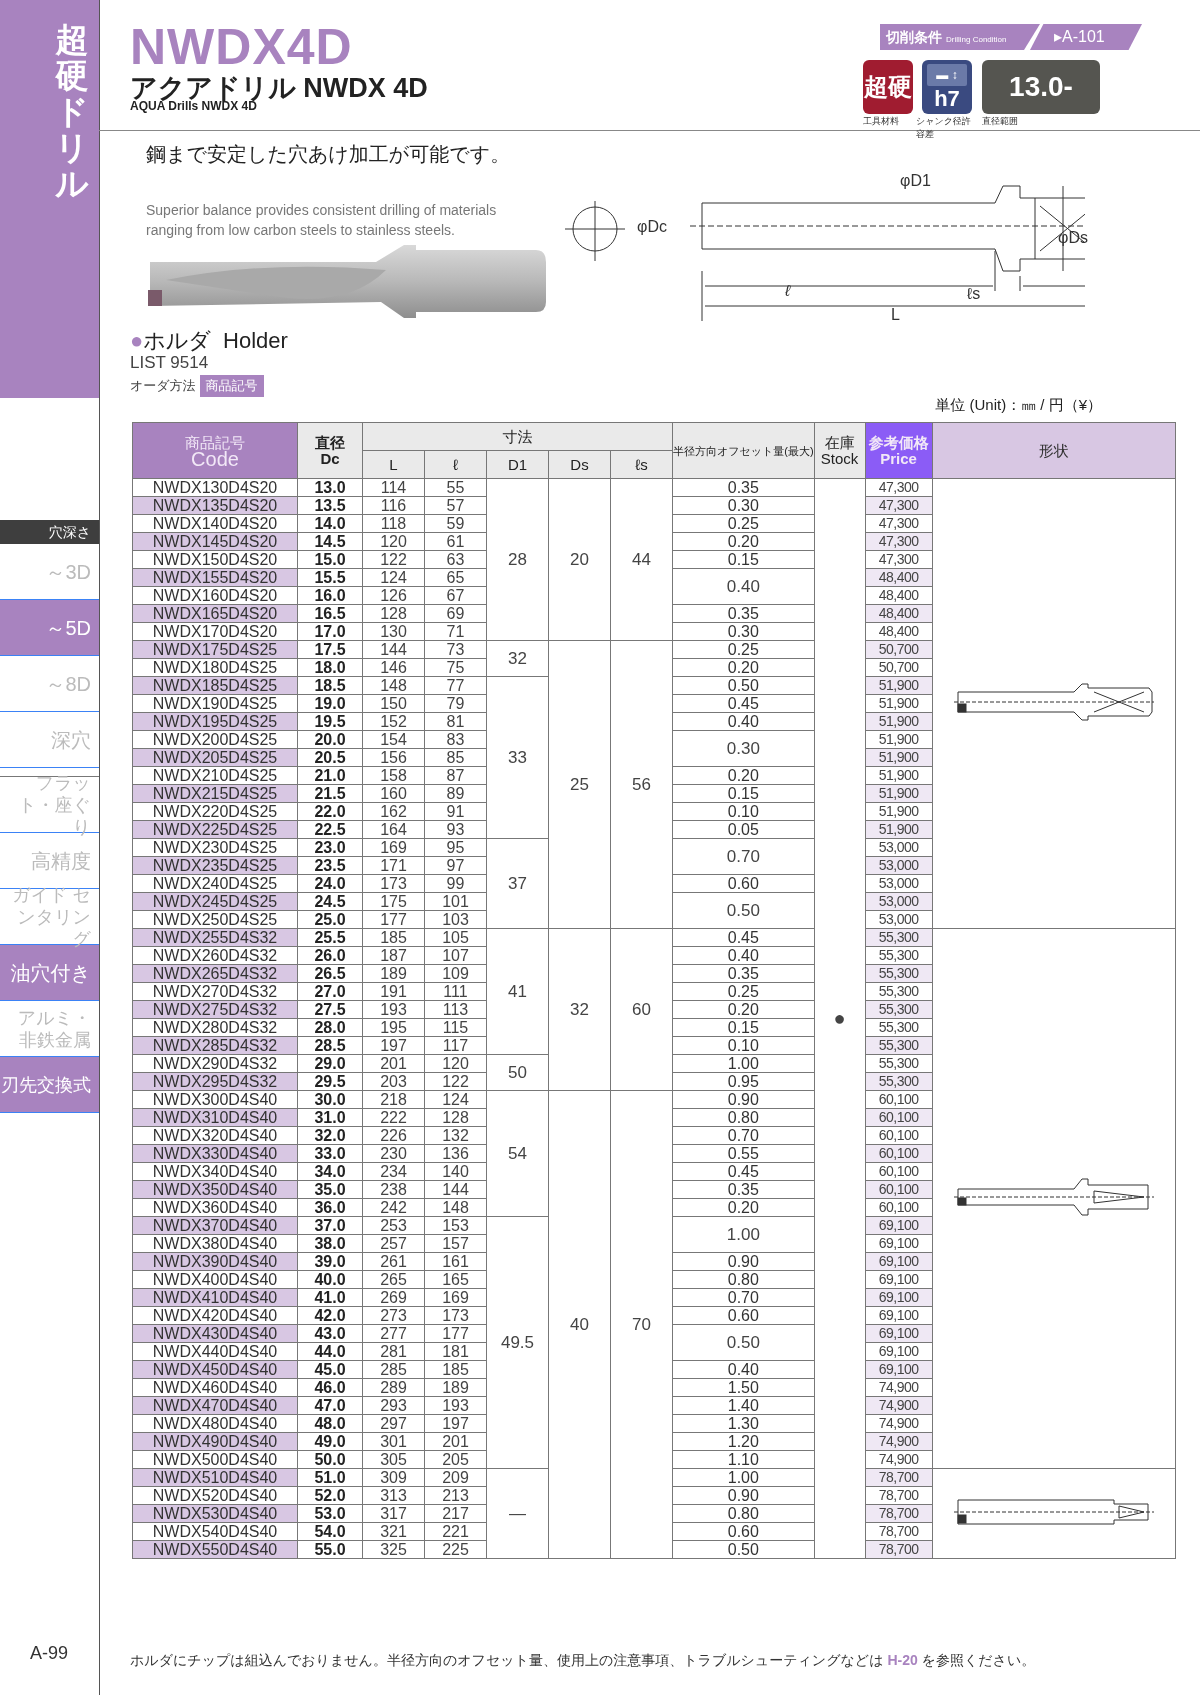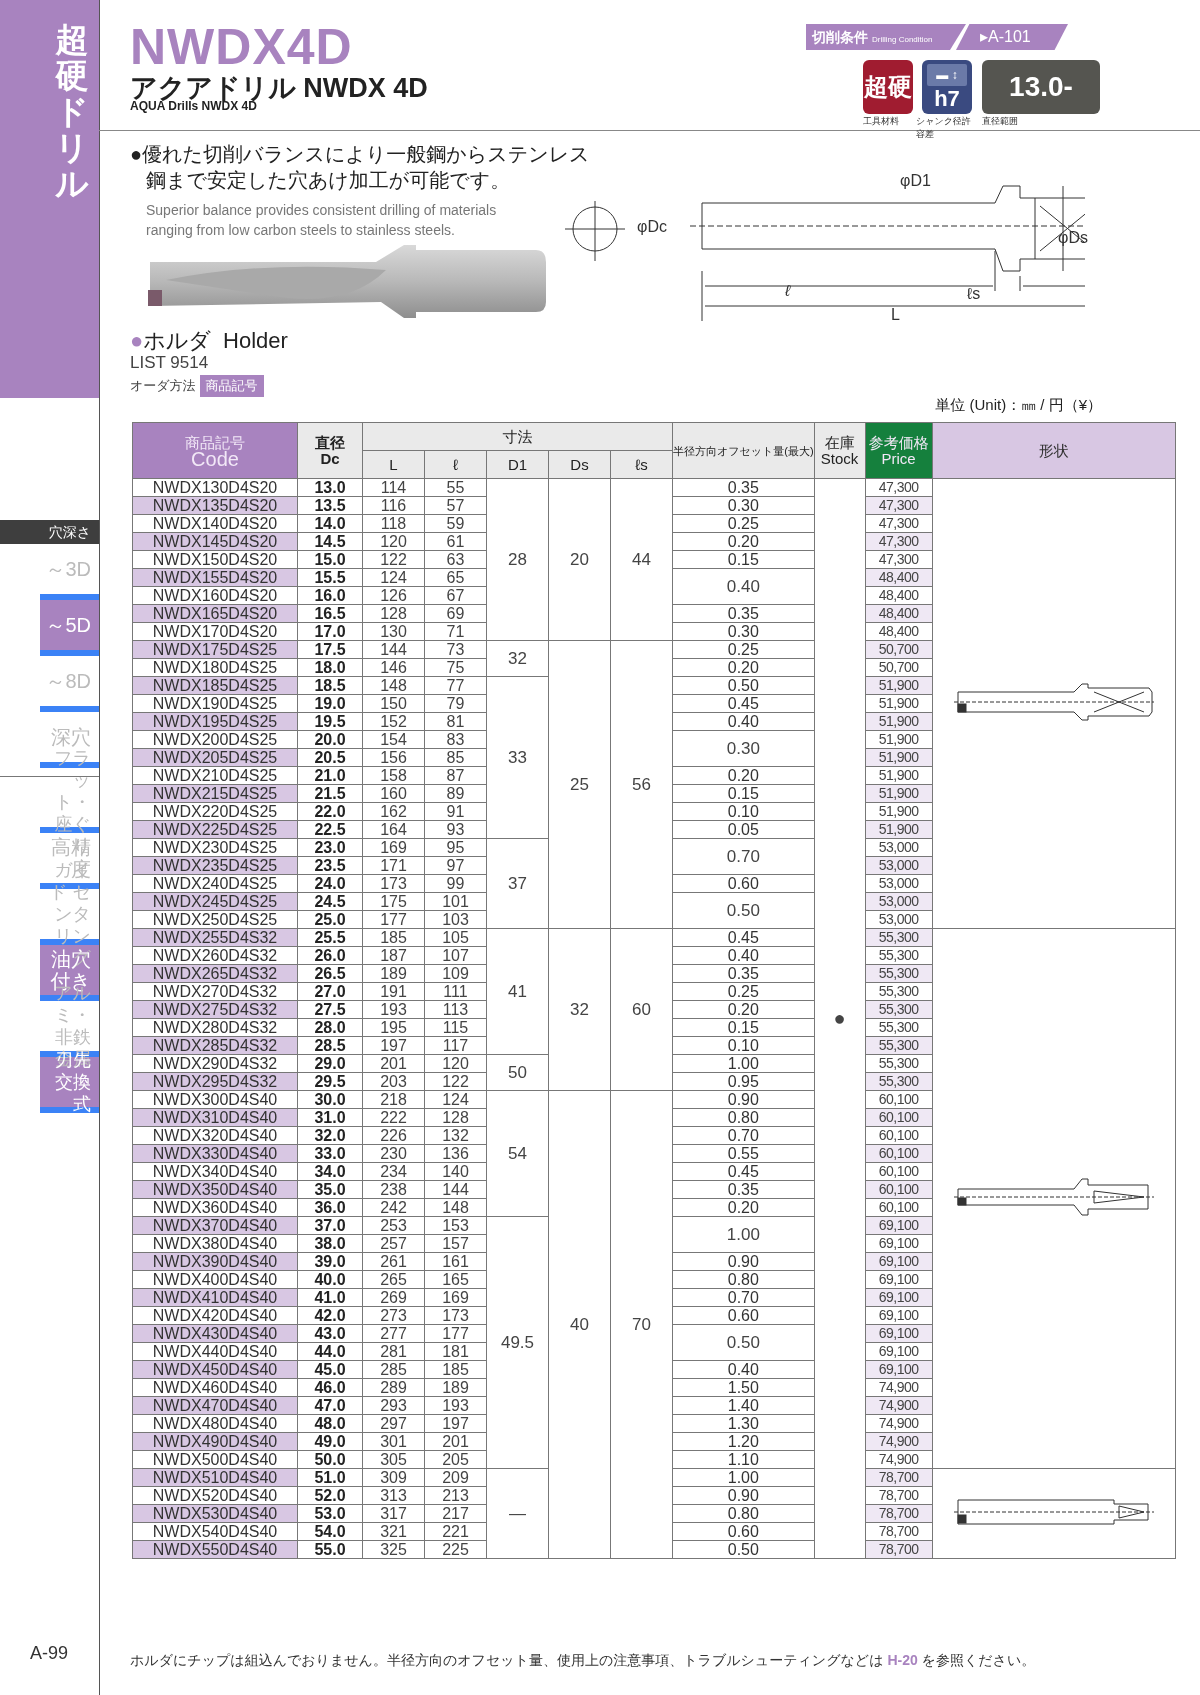--- a/index.html
+++ b/index.html
@@ -5,29 +5,29 @@
   html,body{margin:0;padding:0;}
   body{width:1200px;height:1695px;position:relative;background:#fff;font-family:"Liberation Sans","DejaVu Sans",sans-serif;color:#333;overflow:hidden;}
   .abs{position:absolute;}
   
   .side-top{left:0;top:0;width:99px;height:398px;background:#a883bf;}
   .side-title{left:52px;top:22px;width:40px;color:#fff;font-weight:bold;font-size:33px;line-height:36px;text-align:center;word-break:break-all;}
   .vline{left:99px;top:0;width:1px;height:1695px;background:#555;}
   .hline-top{left:99px;top:130px;width:1101px;height:1px;background:#888;}
   .side-nav{left:0;top:520px;width:99px;}
   .nav-head{height:24px;background:#3e3e3e;color:#fff;font-size:14px;text-align:right;padding-right:8px;line-height:24px;box-sizing:border-box;}
-  .nav-item{height:56px;border-bottom:6px solid #3b82f6;color:#bbb;font-size:20px;text-align:right;padding-right:8px;box-sizing:border-box;display:flex;align-items:center;justify-content:flex-end;line-height:22px;margin-left:40px;}
+  .nav-item{height:56px;border-bottom:1px solid #3b82f6;color:#bbb;font-size:20px;text-align:right;padding-right:8px;box-sizing:border-box;display:flex;align-items:center;justify-content:flex-end;line-height:22px;}
   .nav-item.two{font-size:18px;}
   .nav-item.active{background:#a883bf;color:#fff;}
   .nav-gap{height:8px;border-bottom:1px solid #777;}
   
   .brand{left:130px;top:20px;font-size:50px;font-weight:bold;color:#a883bf;letter-spacing:1px;line-height:54px;}
   .subtitle{left:130px;top:70px;font-size:27px;font-weight:bold;color:#222;}
   .subtitle-en{left:130px;top:99px;font-size:12px;font-weight:bold;color:#222;}
-  .cond-bar{left:806px;top:24px;width:262px;height:26px;}
+  .cond-bar{left:880px;top:24px;width:262px;height:26px;}
   .cond-left{position:absolute;left:0;top:0;height:26px;width:160px;background:#a883bf;clip-path:polygon(0 0,100% 0,90% 100%,0 100%);color:#fff;font-size:14px;font-weight:bold;line-height:26px;padding-left:6px;box-sizing:border-box;}
   .cond-left small{font-size:8px;font-weight:normal;margin-left:4px;}
   .cond-right{position:absolute;left:150px;top:0;height:26px;width:112px;background:#a883bf;clip-path:polygon(12% 0,100% 0,88% 100%,0 100%);color:#fff;font-size:16px;line-height:26px;padding-left:24px;box-sizing:border-box;}
   .badge{top:60px;height:54px;border-radius:6px;color:#fff;font-weight:bold;text-align:center;}
   .b-mat{left:863px;width:50px;background:#a01c30;font-size:24px;line-height:54px;}
   .b-h7{left:922px;width:50px;background:#3a4a80;font-size:22px;}
   .b-h7 .tip{height:22px;margin:4px 5px 0;background:#6b7aa8;border-radius:2px;font-size:12px;line-height:22px;}
   .b-rng{left:982px;width:118px;background:#555550;font-size:28px;line-height:54px;}
   .badge-cap{top:115px;font-size:9px;color:#333;text-align:left;}
   
@@ -39,21 +39,21 @@
   .holder-title .dot{color:#a883bf;}
   .list-no{left:130px;top:353px;font-size:17px;color:#444;}
   .order{left:130px;top:375px;font-size:13px;color:#444;}
   .order .tag{display:inline-block;background:#a883bf;color:#fff;padding:2px 6px;margin-left:4px;}
   .unit{right:98px;top:396px;font-size:15px;color:#222;}
   
   table.spec{position:absolute;left:132px;top:422px;border-collapse:collapse;font-size:16px;table-layout:fixed;}
   table.spec td, table.spec th{border:1px solid #777;padding:0;text-align:center;height:17px;line-height:17px;white-space:nowrap;overflow:hidden;}
   table.spec th{font-weight:normal;background:#eaeaea;color:#222;font-size:15px;height:27px;line-height:16px;}
   table.spec th.code-h{background:#a883bf;color:#f2e8f7;}
-  table.spec th.price-h{background:#15803d;color:#f2e8f7;}
+  table.spec th.price-h{background:#8b5cf6;color:#f2e8f7;font-weight:bold;}
   table.spec th.shape-h{background:#d8c7e3;color:#333;}
   table.spec th.dc-h{font-weight:bold;}
   td.code{text-align:left;padding-left:10px;color:#333;}
   tr.alt td.code{background:#d8c7e3;}
   tr.alt td.price{background:#efe8f4;}
   td.dc{font-weight:bold;color:#222;}
   td.L{color:#444;}
   td.l{text-align:right;padding-right:12px;color:#444;}
   td.merge{vertical-align:middle;color:#444;font-size:17px;}
   td.price{font-size:14px;letter-spacing:-0.5px;color:#444;}
@@ -98,21 +98,20 @@
 <div class="abs badge b-h7">
   <div class="tip">▬ ↕</div>
   <div>h7</div>
 </div>
 <div class="abs badge b-rng">13.0-55.0</div>
 <div class="abs badge-cap" style="left:863px;width:50px;">工具材料</div>
 <div class="abs badge-cap" style="left:916px;width:62px;">シャンク径許容差</div>
 <div class="abs badge-cap" style="left:982px;width:118px;">直径範囲</div>
 
 <div class="abs lead">
-  <div>●優れた切削バランスにより一般鋼からステンレス</div>
   <div style="padding-left:16px">鋼まで安定した穴あけ加工が可能です。</div>
 </div>
 <div class="abs lead-en">
   <div>Superior balance provides consistent drilling of materials</div>
   <div>ranging from low carbon steels to stainless steels.</div>
 </div>
 
 <svg class="abs photo" viewBox="0 0 402 86">
   <defs>
       <linearGradient id="g1" x1="0" y1="0" x2="0" y2="1">

